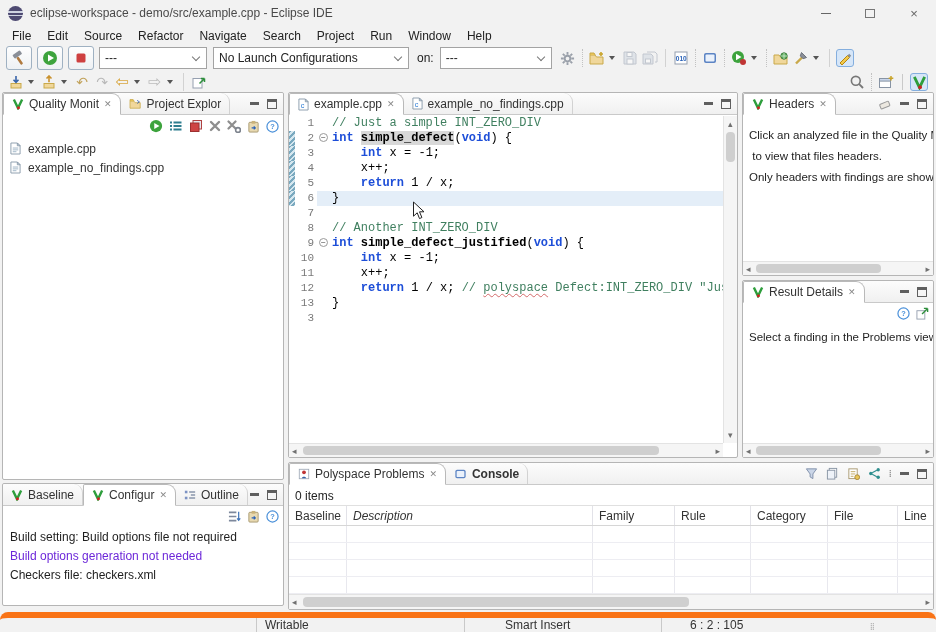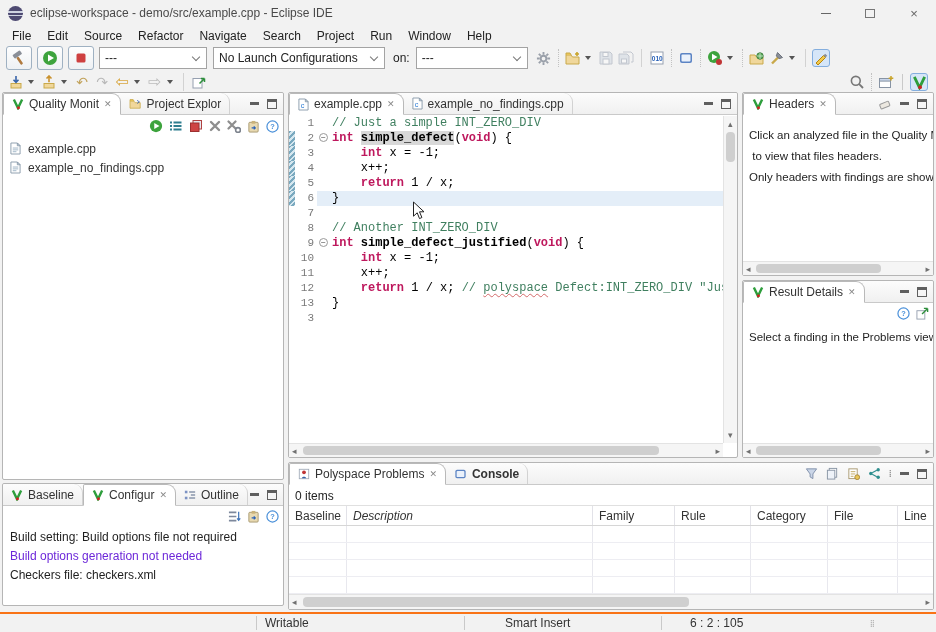--- a/index.html
+++ b/index.html
@@ -18,21 +18,21 @@
 
   .menubar { position:absolute; top:26px; left:0; right:0; height:19px; display:flex; align-items:center; padding-left:4px; color:#222; }
   .menu-item { padding:2px 8px; }
 
   .toolbar { position:absolute; left:0; right:0; display:flex; align-items:center; padding-left:6px; }
   .tb1 { top:45px; height:26px; }
   .tb2 { top:71px; height:22px; }
   .tbtn { height:24px; min-width:26px; border:1px solid #9fb1c2; border-radius:3px; background:linear-gradient(#fefefe,#eef1f4); display:flex; align-items:center; justify-content:center; margin-right:5px; }
   .combo { height:22px; border:1px solid #a3a3a3; background:#fff; display:flex; align-items:center; padding:0 5px; margin-right:6px; color:#222; }
   .combo .lbl { flex:1; white-space:nowrap; overflow:hidden; }
-  .w-build { width:108px; } .w-launch { width:172px; } .w-on { width:112px; }
+  .w-build { width:108px; } .w-launch { width:196px; } .w-on { width:112px; }
   .chv { width:6px; height:6px; border-right:1px solid #777; border-bottom:1px solid #777; transform:rotate(45deg); margin:-3px 2px 0 6px; flex:none; }
   .dd { width:0; height:0; border-left:3px solid transparent; border-right:3px solid transparent; border-top:4px solid #555; margin:0 5px 0 2px; }
   .sep { width:1px; height:18px; background:#d2d2d2; margin:0 5px; }
   .handle { width:0; height:18px; border-left:1px dotted #c2c2c2; margin:0 4px; }
   .icon16 { width:18px; height:18px; display:flex; align-items:center; justify-content:center; margin:0 1px; }
   .uicon { font-family:"DejaVu Sans",sans-serif; font-size:14px; line-height:14px; }
   .grayed { opacity:.45; }
   .active-tool { background:#d6e6f8; border:1px solid #84aede; border-radius:3px; }
   .on-label { margin:0 6px 0 2px; color:#222; }
   .spacer { flex:1; }
@@ -70,21 +70,21 @@
           font-family:"Liberation Mono","DejaVu Sans Mono",monospace; font-size:12px; line-height:15px; }
   .cl { display:flex; height:15px; white-space:pre; }
   .annot { width:6px; flex:none; }
   .annot.range { background:repeating-linear-gradient(135deg,#7aa9bf 0 2px,#d6e7ef 2px 4px); }
   .ln { width:22px; flex:none; text-align:right; color:#7a7a7a; padding-right:3px; font-size:11px; }
   .fold { width:13px; flex:none; position:relative; }
   .fold .fm { position:absolute; top:2px; left:2px; width:9px; height:9px; border:1px solid #9a9a9a; border-radius:50%; background:#fff;
               font:8px/8px "DejaVu Sans Mono",monospace; font-style:normal; text-align:center; color:#666; }
   .ct { flex:1; padding-left:2px; color:#000; }
   .cl.cur .fold, .cl.cur .ct { background:#e4eef8; }
-  .seg-k { color:#be185d; font-weight:bold; }
+  .seg-k { color:#1d4ed8; font-weight:bold; }
   .seg-c { color:#3f7f5f; }
   .seg-p { color:#000; }
   .seg-o { font-weight:bold; background:#d8d8d8; }
   .seg-b { font-weight:bold; }
   .seg-cu { color:#3f7f5f; text-decoration:underline wavy 1px #d46a6a; text-underline-offset:2px; }
 
   
   .vscroll { position:absolute; top:23px; right:0; bottom:14px; width:14px; background:#f5f5f5; border-left:1px solid #e3e3e3; }
   .vthumb { position:absolute; top:16px; left:2px; right:2px; height:30px; background:#cfcfcf; border-radius:4px; }
   .hscroll { position:absolute; left:0; right:14px; bottom:0; height:14px; background:#f5f5f5; border-top:1px solid #e3e3e3; }
@@ -100,21 +100,21 @@
   
   .items-count { padding:4px 6px 2px 6px; color:#222; }
   .thead { display:flex; height:21px; align-items:center; border-top:1px solid #e0e0e0; border-bottom:1px solid #d6d6d6; background:#fff; }
   .thc { height:100%; display:flex; align-items:center; padding-left:6px; border-right:1px solid #e2e2e8; color:#333; white-space:nowrap; overflow:hidden; }
   .tr { display:flex; height:17px; border-bottom:1px solid #ededf2; }
   .tdc { height:100%; border-right:1px solid #e8e8ee; }
   .c0{width:58px;flex:none;} .c1{width:246px;flex:none;font-style:italic;} .c2{width:82px;flex:none;} .c3{width:76px;flex:none;}
   .c4{width:77px;flex:none;} .c5{width:70px;flex:none;} .c6{flex:1;border-right:none;}
 
   
-  .statusbar { position:absolute; left:0; top:612px; width:936px; height:20px; background:#f2f2f2; border-top:2px solid #f97316; display:flex; align-items:center; color:#333; }
+  .statusbar { position:absolute; left:0; top:612px; width:936px; height:20px; background:#f2f2f2; border-top:6px solid #f97316; display:flex; align-items:flex-end; color:#333;border-radius:8px; }
   .st-sep { width:1px; height:14px; background:#c9c9c9; }
   .st-cell { white-space:nowrap; }
   .st-grip { color:#b0b0b0; font-family:"DejaVu Sans",sans-serif; font-size:10px; letter-spacing:-1px; }
 
   .cursor { position:absolute; left:412px; top:201px; z-index:60; }
   svg { display:block; }
   .svg-i { display:inline-flex; align-items:center; justify-content:center; }
 </style>
 </head>
 <body>

